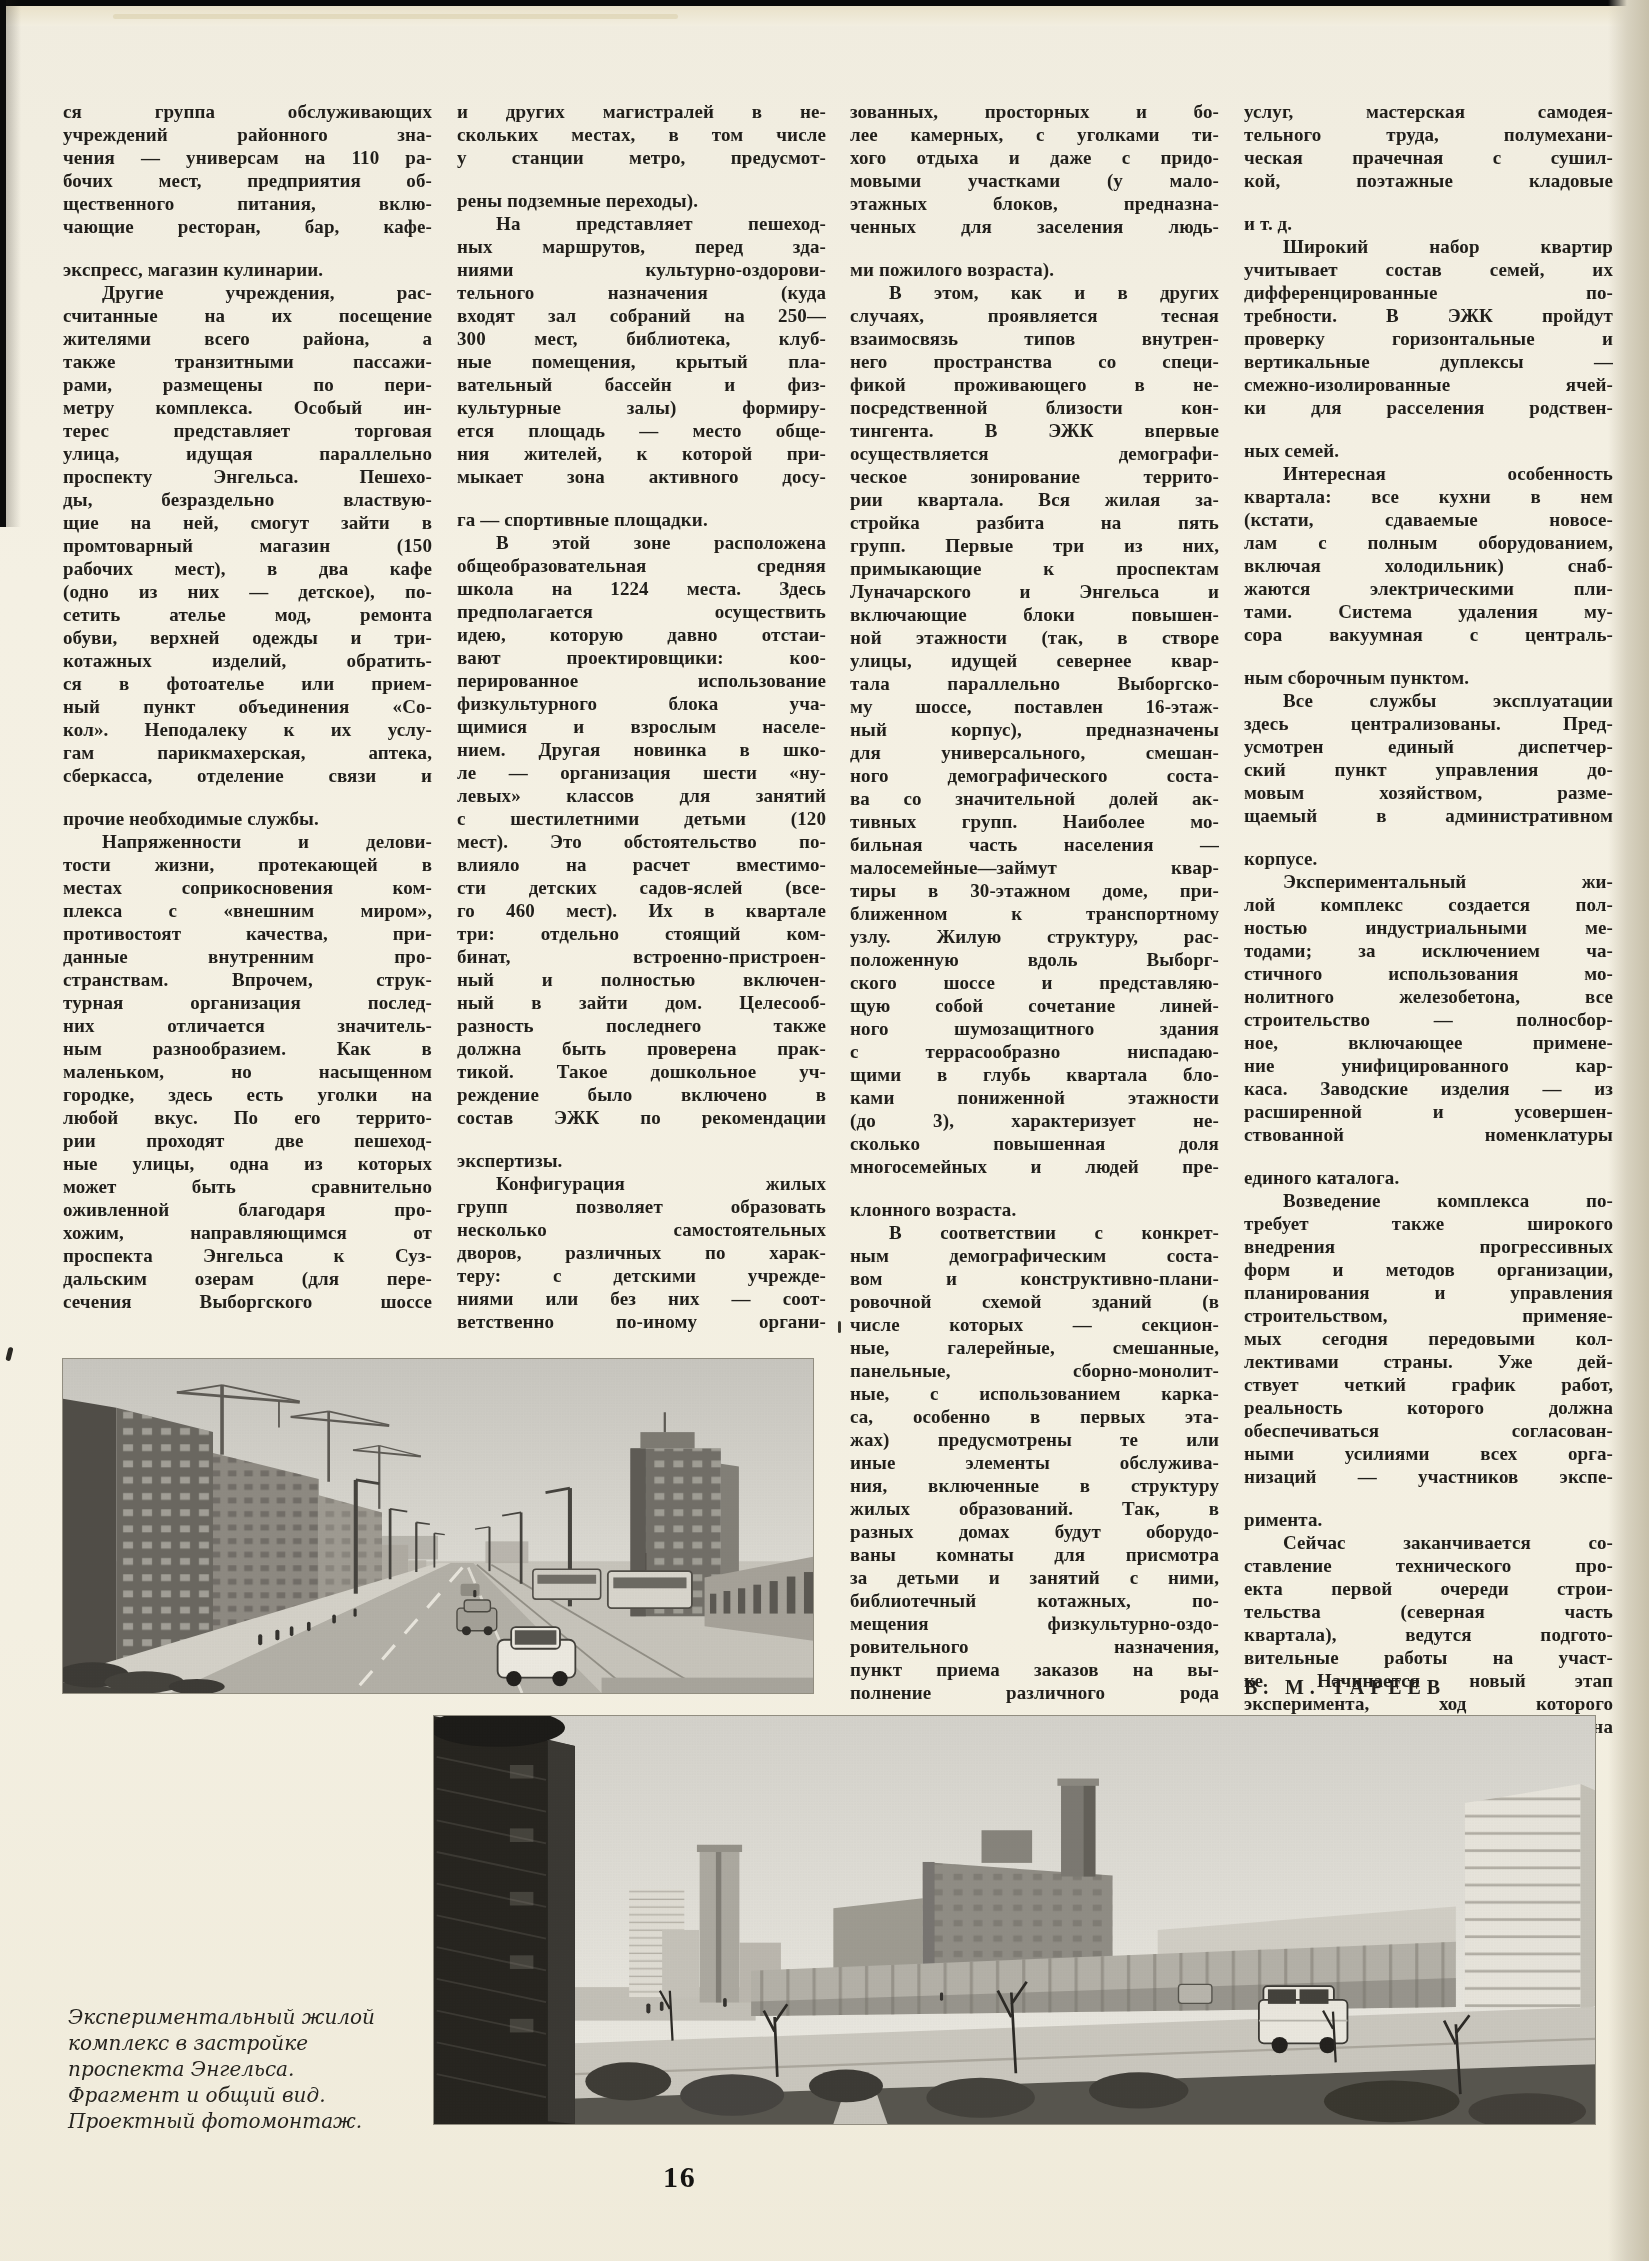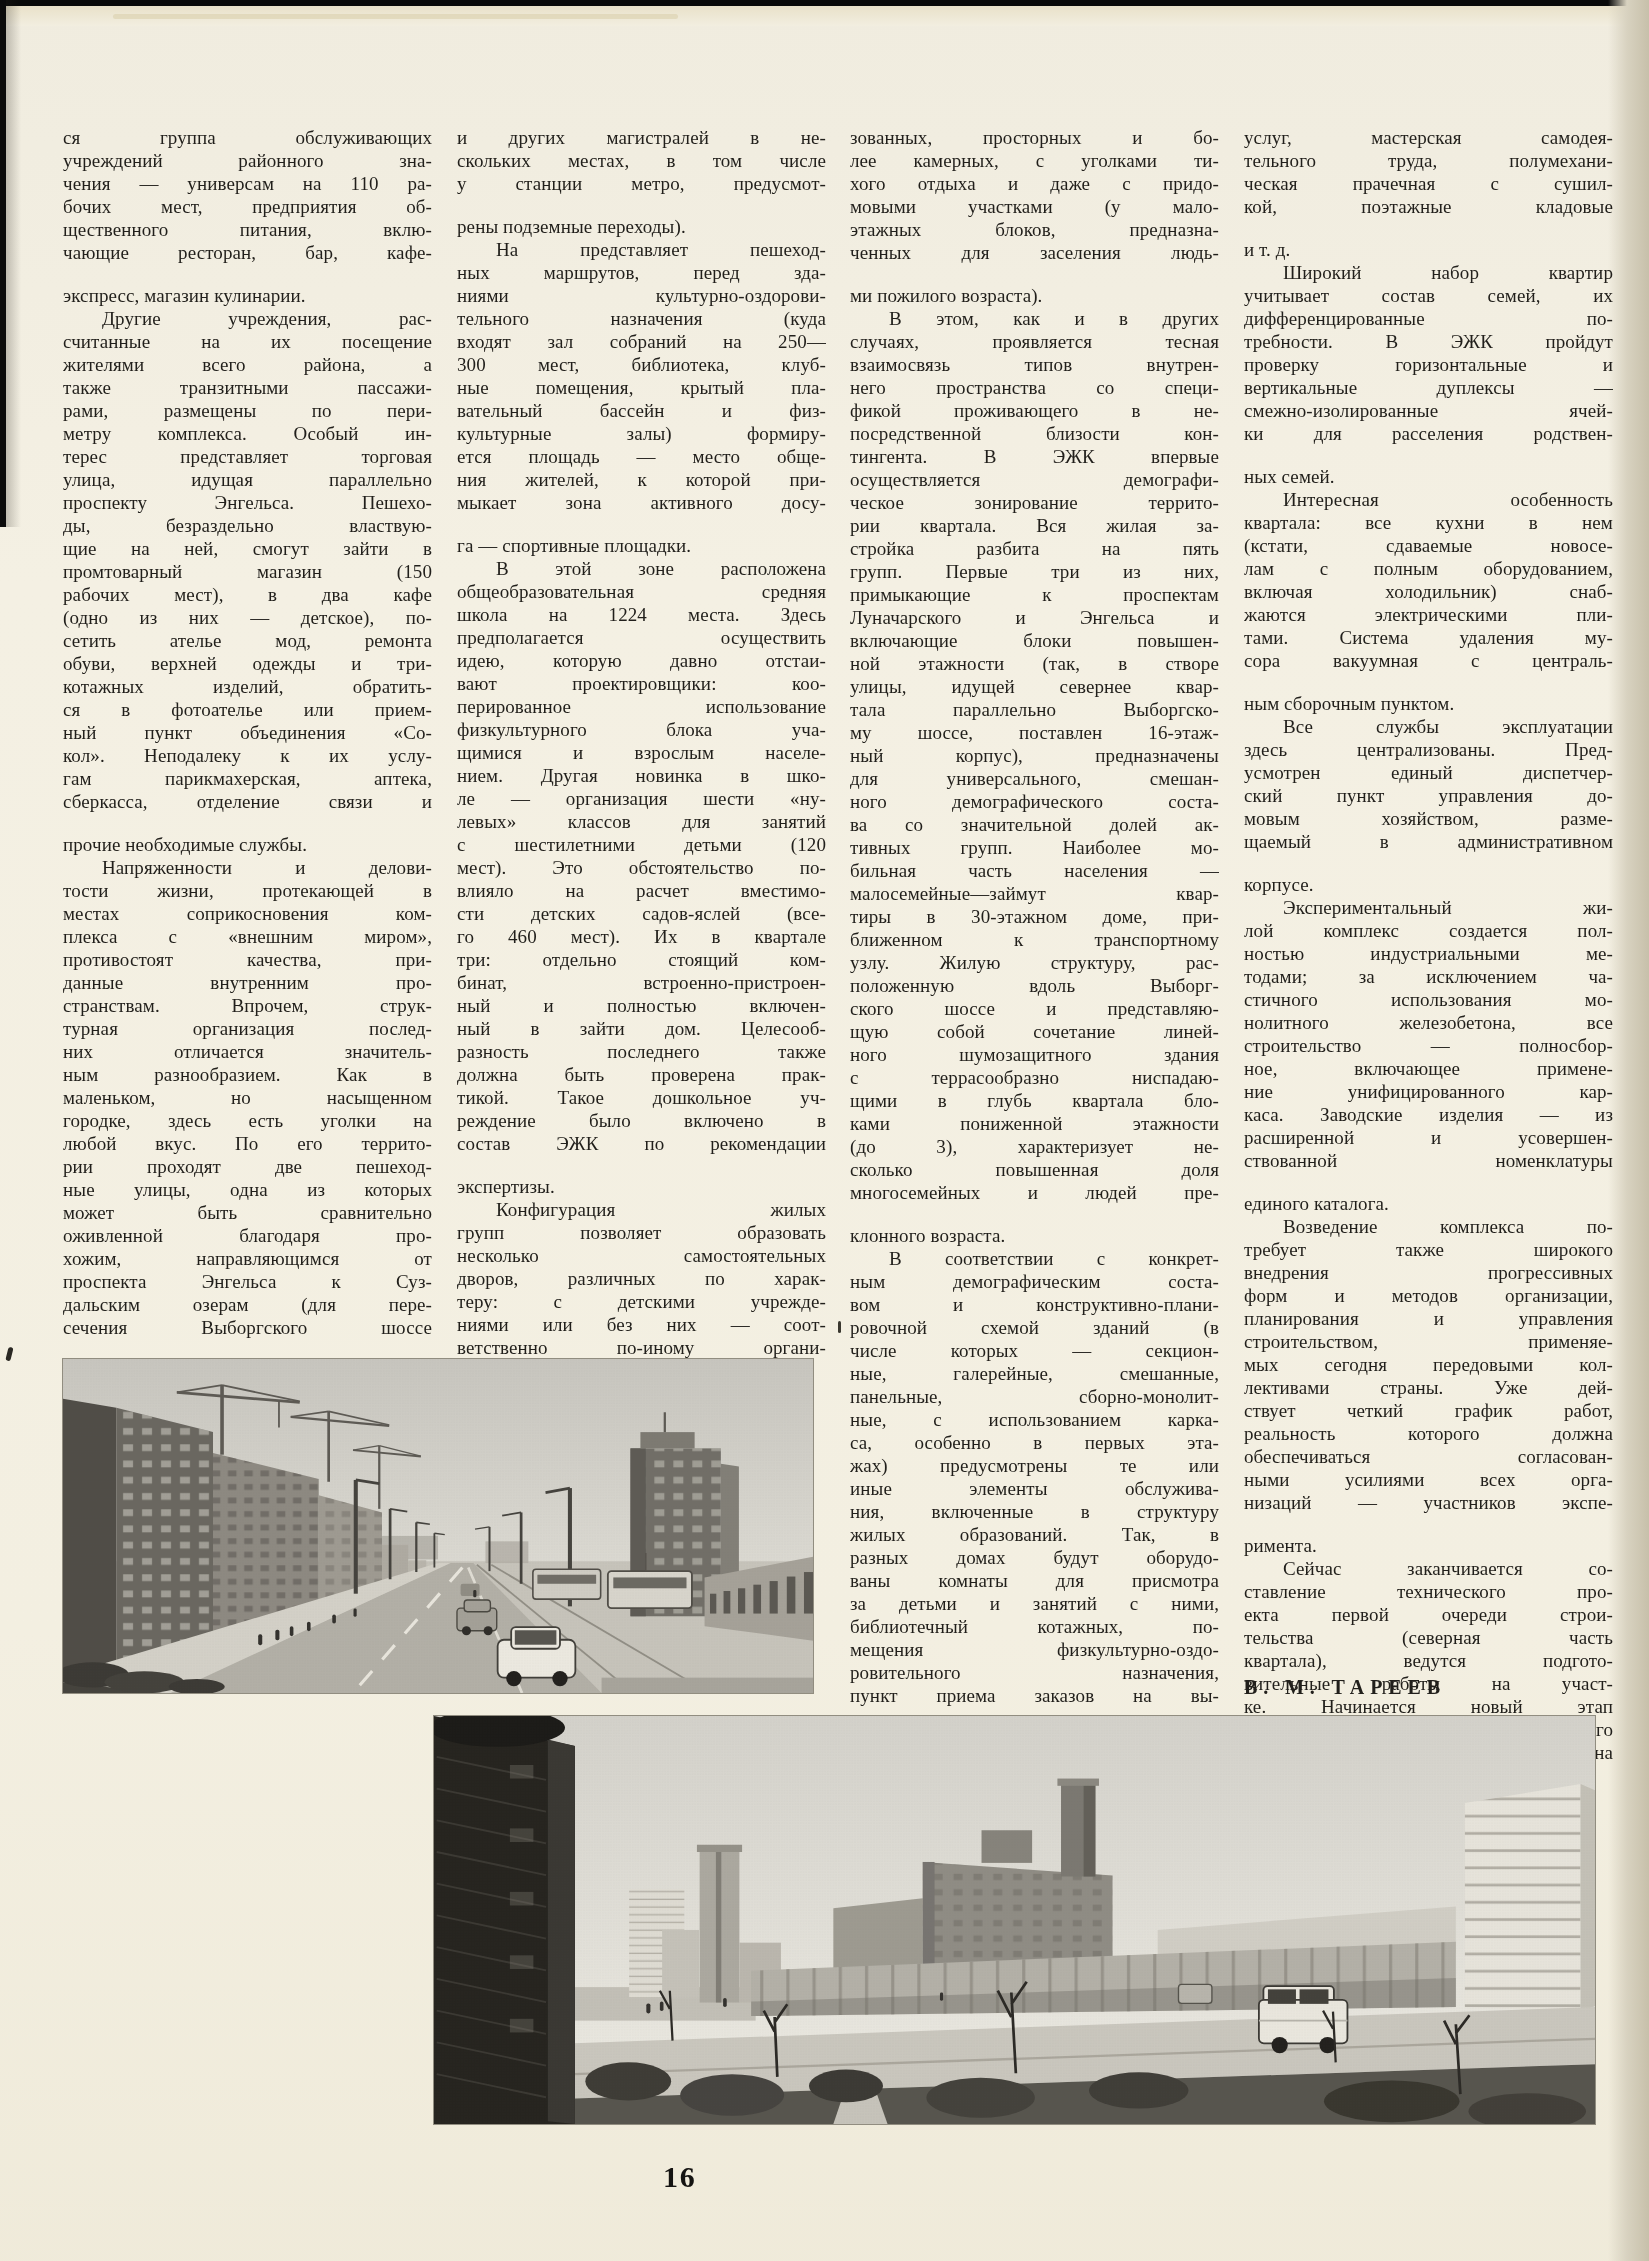--- a/index.html
+++ b/index.html
@@ -13,21 +13,21 @@
   .edge-top{position:absolute;left:0;top:0;width:100%;height:6.3px;background:#090909;}
   .tan-band{position:absolute;left:0;top:6.3px;width:100%;height:20px;background:linear-gradient(180deg,#e9e1c9,#f2eee0);}
   .tan-smear{position:absolute;left:113px;top:13.6px;width:565px;height:5.9px;background:#d9cdaa;opacity:.55;border-radius:3.2px;}
   .edge-left{position:absolute;left:0;top:0;width:5.9px;height:527px;background:#0b0b0b;}
   .left-shadow{position:absolute;left:5.9px;top:0;width:15.4px;height:527px;background:linear-gradient(90deg,rgba(40,36,28,.25),rgba(40,36,28,0));}
   .edge-right{position:absolute;right:0;top:0;width:42px;height:100%;background:linear-gradient(90deg,rgba(201,194,172,0) 0%,#d8d2c0 45%,#c6bfa9 100%);}
   .ink-mark{position:absolute;left:7.2px;top:1347px;width:4.5px;height:13.6px;background:#2a2823;border-radius:2.7px;transform:rotate(14deg);}
   .ink-dot{position:absolute;left:838px;top:1321px;width:3.2px;height:11.8px;background:#3a382f;border-radius:1.8px;}
 
   
-  .col{position:absolute;top:126px;width:369px;}
+  .col{position:absolute;top:100px;width:369px;font-weight:bold;}
   .c0{left:63px}.c1{left:457px}.c2{left:850px}.c3{left:1244px}
   .line{
     font-size:19px;line-height:23px;height:23px;overflow:hidden;
     text-align:justify;text-align-last:justify;letter-spacing:0.1px;
   }
   .line.indent{padding-left:39px;}
   .line.para-end{text-align-last:left;margin-top:20px;}
   .author{
     position:absolute;left:1244px;top:1676px;width:369px;height:23.5px;
     font-size:20px;font-weight:bold;letter-spacing:5.9px;text-align:left;white-space:nowrap;
@@ -555,17 +555,24 @@
         <rect x="168" y="248" width="52" height="30"></rect>
         <rect x="168" y="388" width="52" height="30"></rect>
         <rect x="168" y="528" width="52" height="30"></rect>
         <rect x="168" y="668" width="52" height="30"></rect>
       </g>
       <ellipse cx="140" cy="26" rx="150" ry="42" fill="#1c1b18"></ellipse>
       <rect width="2570" height="900" fill="url(#dots2)"></rect>
     </svg>
   </figure>
 
+  <figcaption class="caption">
+    <div class="cap-line">Экспериментальный жилой</div>
+    <div class="cap-line">комплекс в застройке</div>
+    <div class="cap-line">проспекта Энгельса.</div>
+    <div class="cap-line">Фрагмент и общий вид.</div>
+    <div class="cap-line">Проектный фотомонтаж.</div>
+  </figcaption>
 
   <div class="page-number">16</div>
 
 </div>
 
 
 </body></html>

